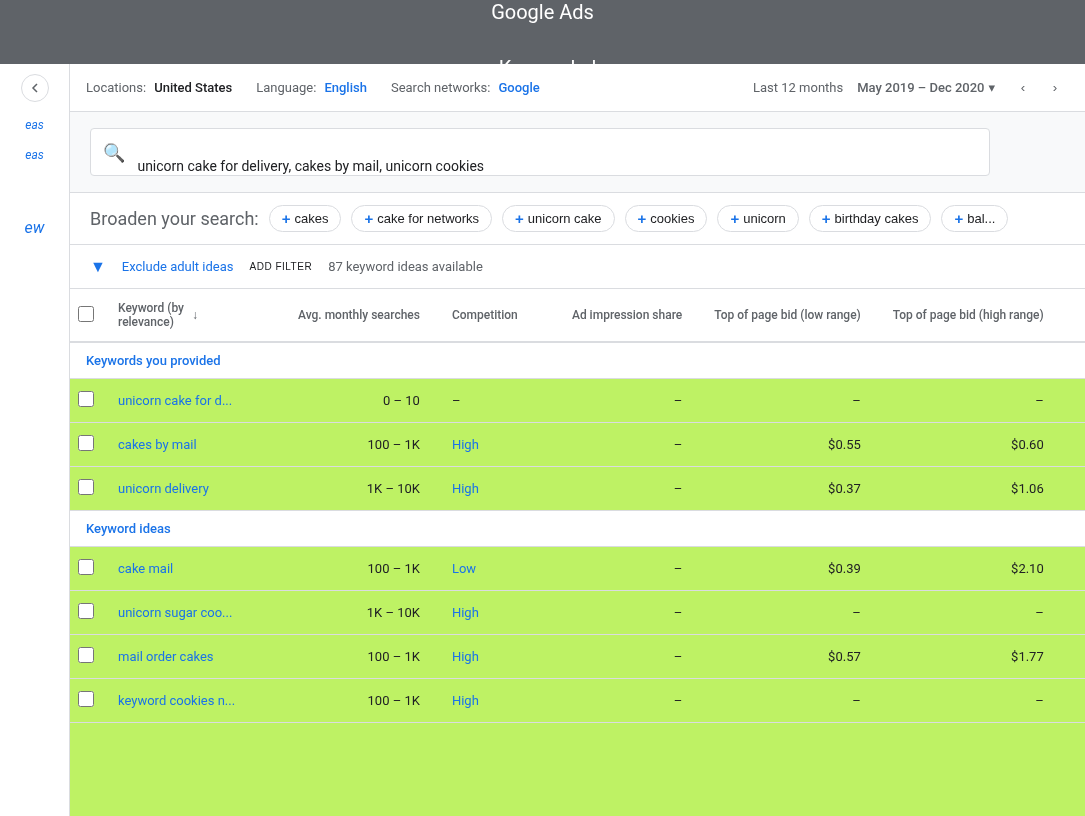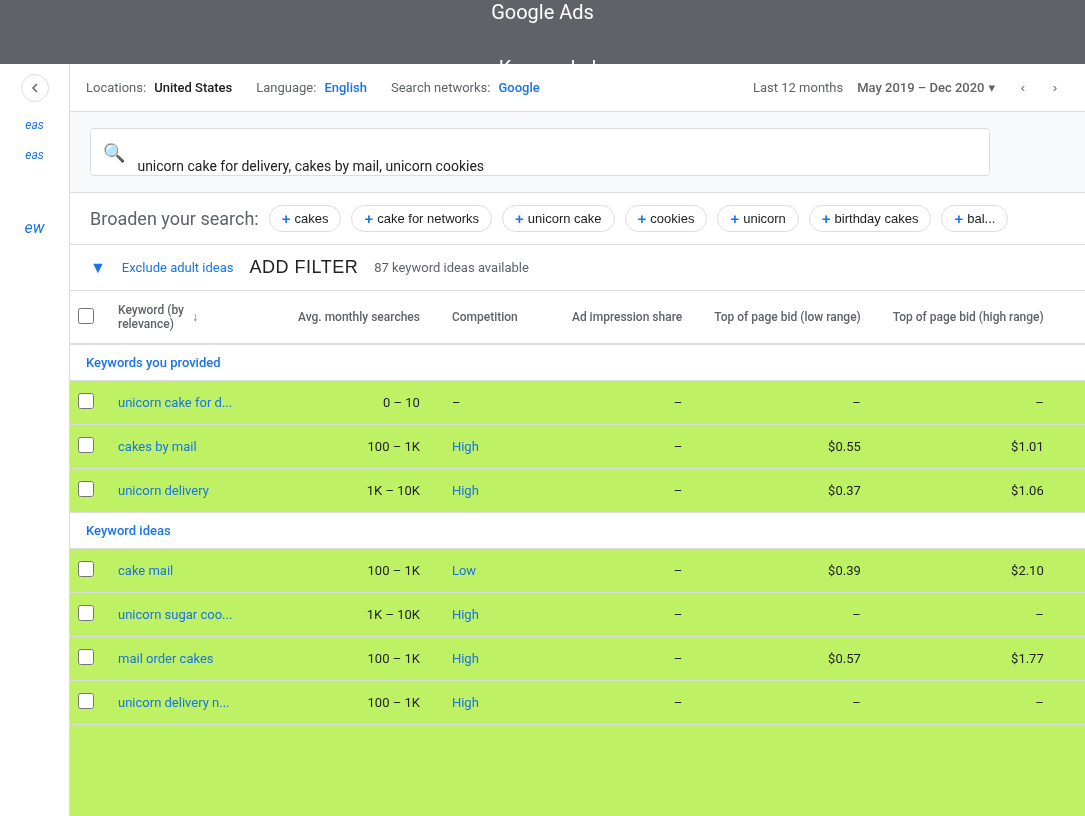--- a/index.html
+++ b/index.html
@@ -183,21 +183,21 @@
       display: flex;
       align-items: center;
       padding: 12px 20px;
       gap: 16px;
       border-bottom: 1px solid #dadce0;
       background: #fff;
     }
     .filter-icon { color: #1a73e8; font-size: 16px; }
     .exclude-link { color: #1a73e8; cursor: pointer; font-size: 13px; }
     .add-filter-btn {
-      font-size: 18px;
+      font-size: 10px;
       font-weight: 500;
       color: #202124;
       text-transform: uppercase;
       cursor: pointer;
       background: none;
       border: none;
       letter-spacing: 0.5px;
     }
     .ideas-count { color: #5f6368; font-size: 13px; }
 
@@ -402,21 +402,21 @@
             <td class="right"><span class="dash">–</span></td>
             <td class="right"></td>
           </tr>
           <tr class="table-row">
             <td class="checkbox-cell"><input type="checkbox" style=""></td>
             <td><a class="keyword-link">cakes by mail</a></td>
             <td class="right">100 – 1K</td>
             <td><span class="comp-high">High</span></td>
             <td class="right"><span class="dash">–</span></td>
             <td class="right">$0.55</td>
-            <td class="right">$1.01</td>
+            <td class="right">$0.60</td>
             <td class="right"></td>
           </tr>
           <tr class="table-row">
             <td class="checkbox-cell"><input type="checkbox" style=""></td>
             <td><a class="keyword-link">unicorn delivery</a></td>
             <td class="right">1K – 10K</td>
             <td><span class="comp-high">High</span></td>
             <td class="right"><span class="dash">–</span></td>
             <td class="right">$0.37</td>
             <td class="right">$1.06</td>
@@ -451,21 +451,21 @@
             <td><a class="keyword-link">mail order cakes</a></td>
             <td class="right">100 – 1K</td>
             <td><span class="comp-high">High</span></td>
             <td class="right"><span class="dash">–</span></td>
             <td class="right">$0.57</td>
             <td class="right">$1.77</td>
             <td class="right"></td>
           </tr>
           <tr class="table-row">
             <td class="checkbox-cell"><input type="checkbox" style=""></td>
-            <td><a class="keyword-link">unicorn delivery n...</a></td>
+            <td><a class="keyword-link">keyword cookies n...</a></td>
             <td class="right">100 – 1K</td>
             <td><span class="comp-high">High</span></td>
             <td class="right"><span class="dash">–</span></td>
             <td class="right"><span class="dash">–</span></td>
             <td class="right"><span class="dash">–</span></td>
             <td class="right"></td>
           </tr>
         </tbody>
       </table>
     </div>

